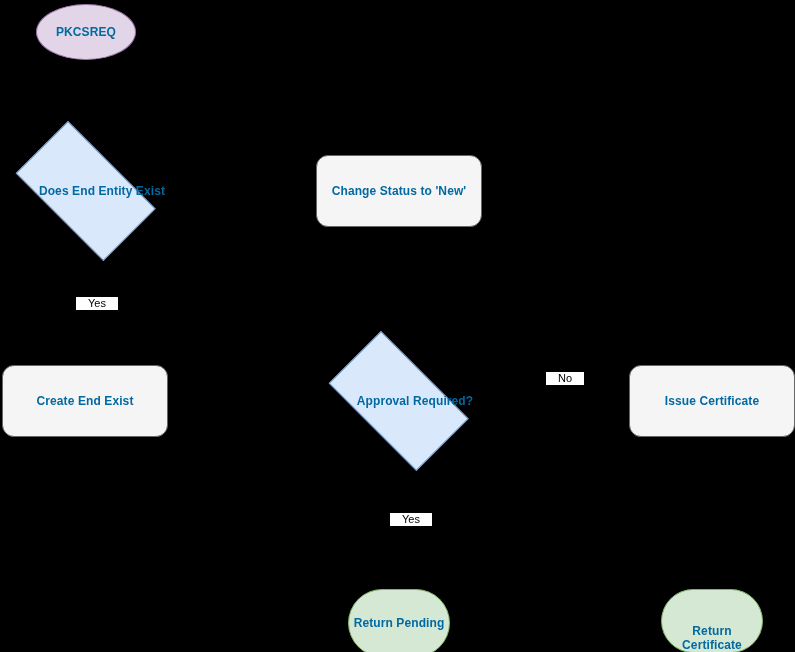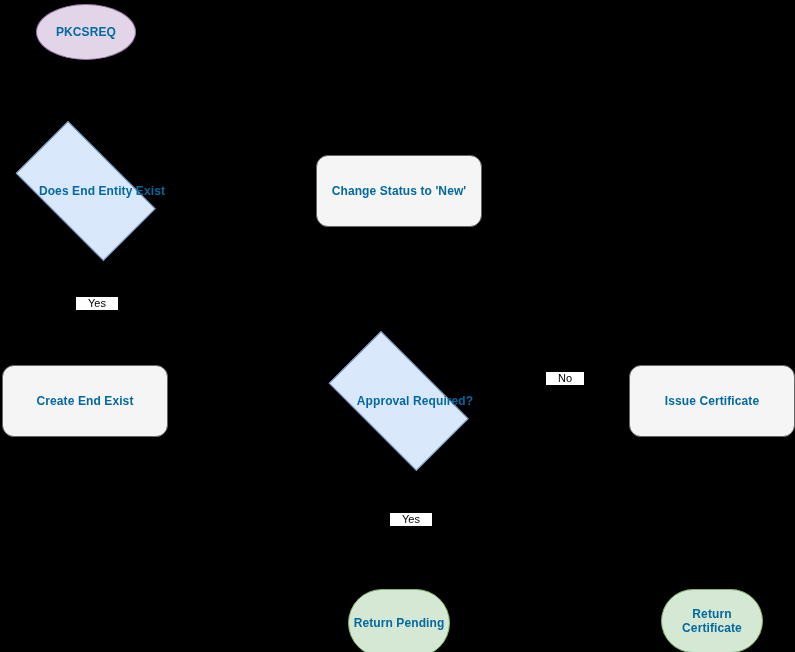--- a/index.html
+++ b/index.html
@@ -111,21 +111,21 @@
       <div class="node shape-decision" style="left: 311px; top: 349px; width: 176px; height: 104px; justify-content: center;">
         <div class="diamond-face"></div>
         <span class="diamond-label node-label">Approval Required?</span>
       </div>
       <div class="node shape-process" style="left: 629px; top: 365px; width: 166px; height: 72px;">
         <span class="node-label">Issue Certificate</span>
       </div>
       <div class="node shape-stadium" style="left: 348px; top: 589px; width: 102px; height: 68px;">
         <span class="node-label">Return Pending</span>
       </div>
-      <div class="node shape-stadium" style="left: 661px; top: 589px; width: 102px; height: 64px;">
+      <div class="node shape-stadium" style="left: 661px; top: 589px; width: 102px; height: 64px; align-items: flex-end;">
         <span class="node-label">Return
 Certificate</span>
       </div>
     </div>
   <div id="labels-layer">
       <div class="edge-label" style="left: 76px; top: 297px;">Yes</div>
       <div class="edge-label" style="left: 546px; top: 372px;">No</div>
       <div class="edge-label" style="left: 390px; top: 513px;">Yes</div>
     </div>
 </div>

